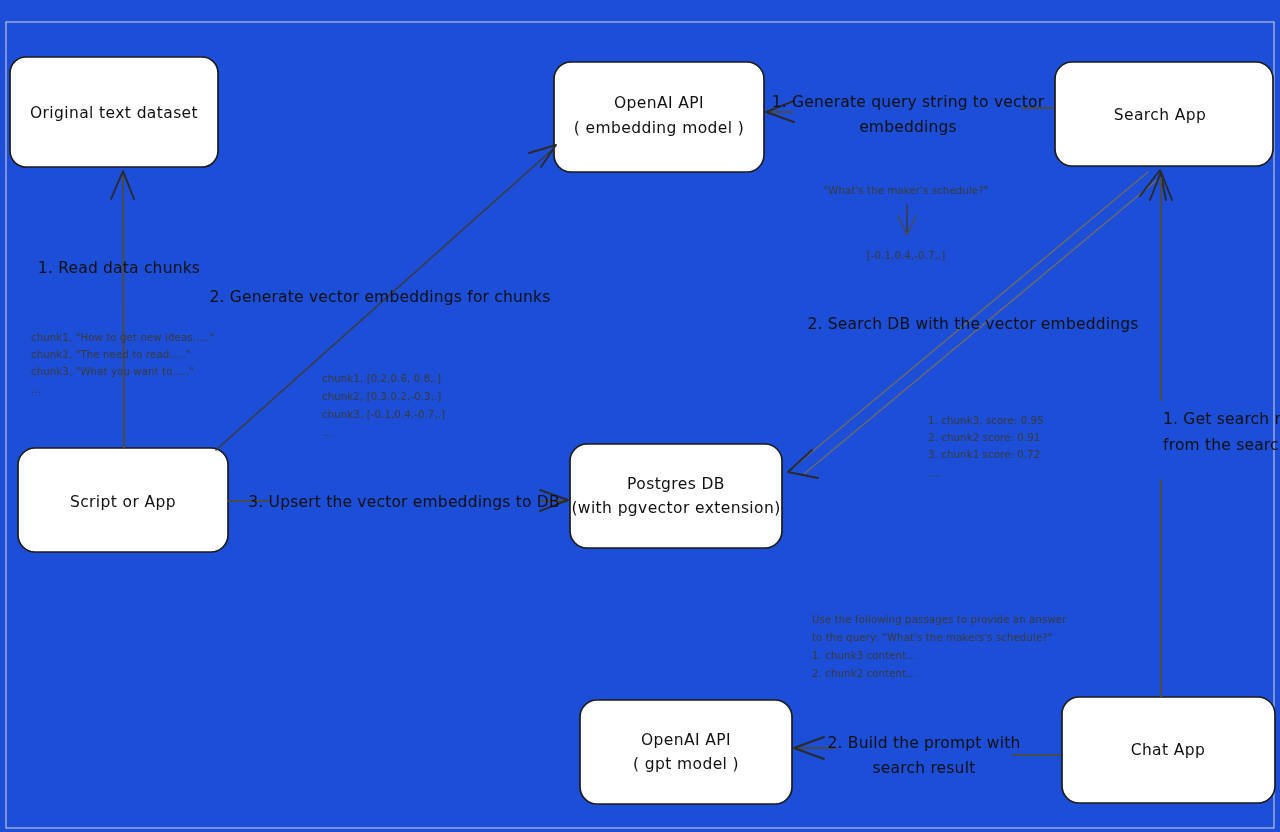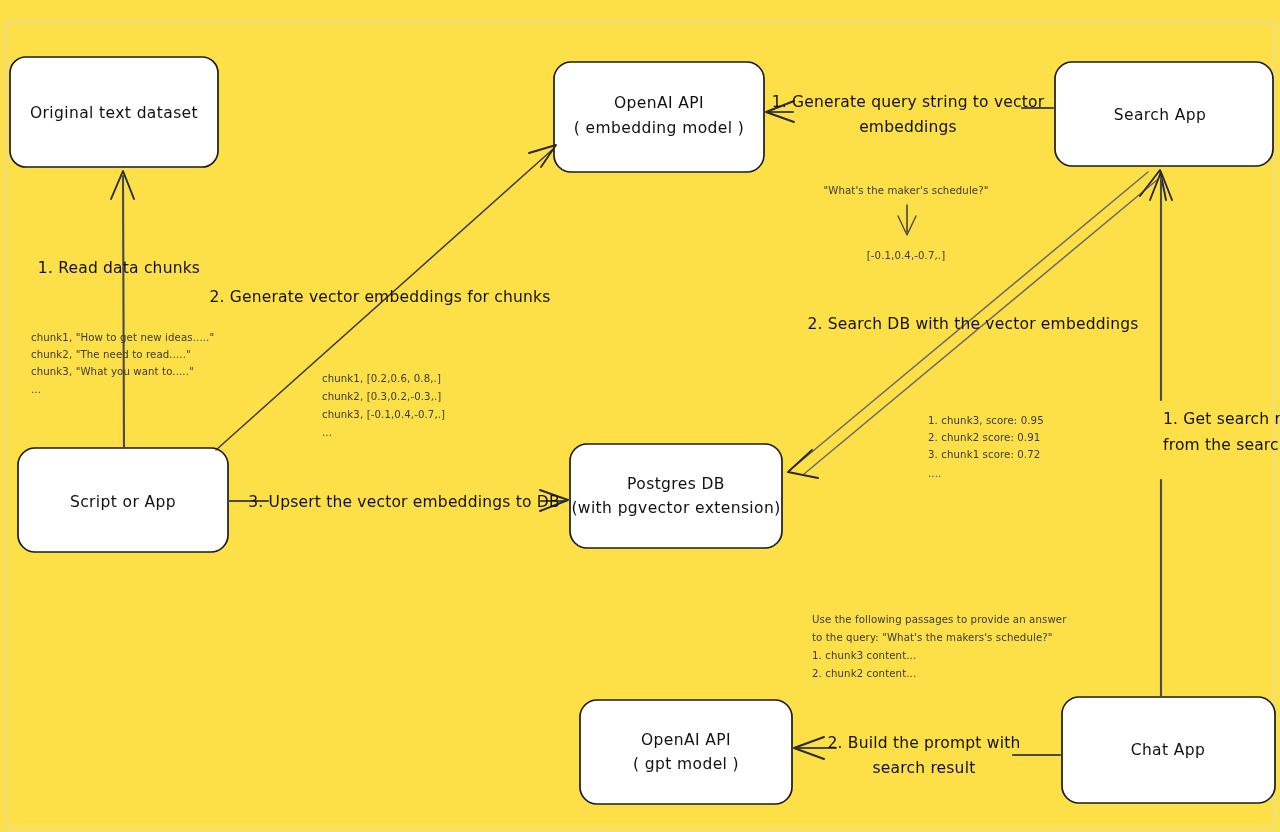--- a/index.html
+++ b/index.html
@@ -4,21 +4,21 @@
 <style>
   html, body {
     margin: 0;
     padding: 0;
     background: #ffffff;
   }
   #canvas {
     position: relative;
     width: 1280px;
     height: 832px;
-    background: #fde047;
+    background: #1d4ed8;
     overflow: hidden;
     font-family: "DejaVu Sans", sans-serif;
   }
   svg#diagram {
     position: absolute;
     top: 0; left: 0;
     width: 1280px;
     height: 832px;
   }
   .node-box {

